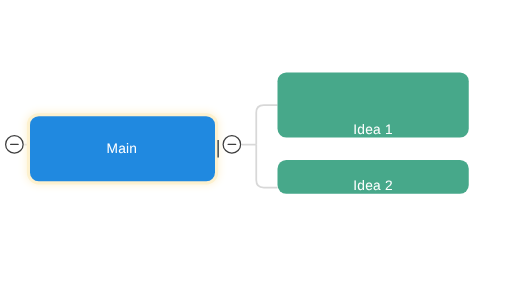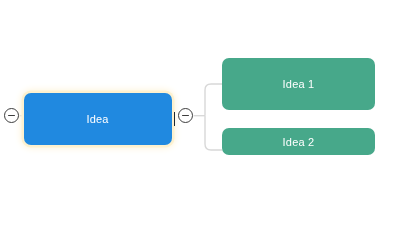--- a/index.html
+++ b/index.html
@@ -61,20 +61,21 @@
     transform: translateY(-50%);
     width: 1px;
     height: 14px;
     background: #1b2733;
   }
   .node-child {
     left: 222px;
     width: 153px;
     height: 52px;
     background: #47a88a;
+    align-items: flex-end;
   }
   .node-child-1 { top: 58px; height: 52px; }
   .node-child-2 { top: 128px; height: 27px; }
 
   
   .toggle {
     position: absolute;
     width: 15px;
     height: 15px;
     box-sizing: border-box;
@@ -104,21 +105,21 @@
     <path d="M19.5 115.7 H24" stroke="#d8d8d8" stroke-width="1.4"></path>
 
     <path d="M193.5 115.7 H205" stroke="#d8d8d8" stroke-width="1.4"></path>
 
     <path d="M205 115.7 V90 Q205 84 211 84 H222" stroke="#d8d8d8" stroke-width="1.4"></path>
 
     <path d="M205 115.7 V144 Q205 150 211 150 H222" stroke="#d8d8d8" stroke-width="1.4"></path>
   </svg>
 
   <div class="node node-root">
-    <span class="node-text">Idea</span>
+    <span class="node-text">Main</span>
     <span class="caret"></span>
   </div>
 
   <div class="toggle toggle-root-left">
     <span class="bar"></span>
   </div>
   <div class="toggle toggle-root-right">
     <span class="bar"></span>
   </div>
 

